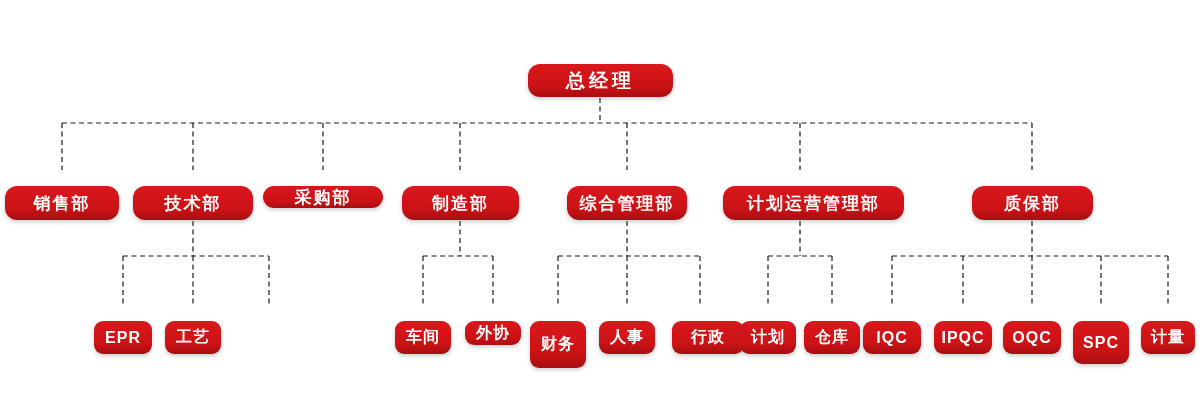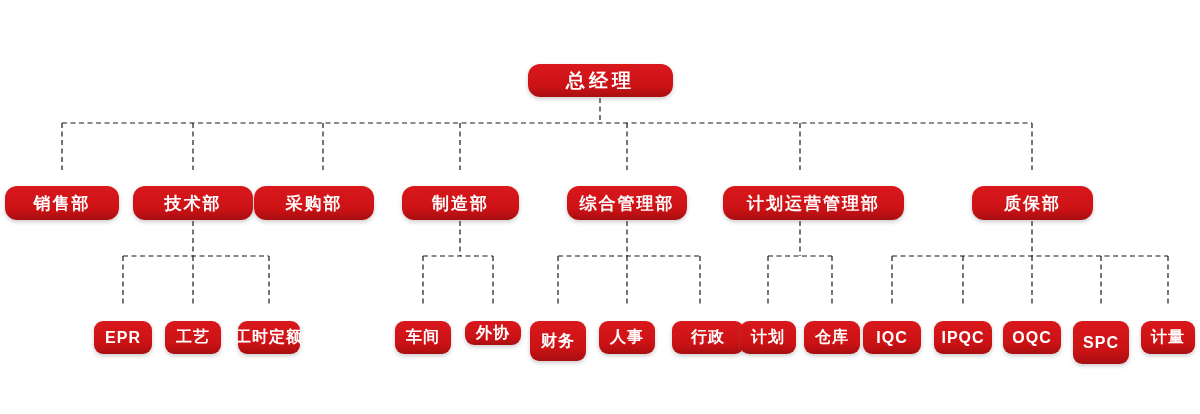--- a/index.html
+++ b/index.html
@@ -51,34 +51,33 @@
     <path d="M460 204 V256 M423 256 H493 M423 256 V305 M493 256 V305"></path>
     <path d="M627 204 V256 M558 256 H700 M558 256 V305 M627 256 V305 M700 256 V305"></path>
     <path d="M800 204 V256 M768 256 H832 M768 256 V305 M832 256 V305"></path>
     <path d="M1032 204 V256 M892 256 H1168 M892 256 V305 M963 256 V305 M1032 256 V305 M1101 256 V305 M1168 256 V305"></path>
   </svg>
 
   <div class="node lv1" style="left:528px;top:48px;width:145px;height:33px">总经理</div>
 
   <div class="node lv2" style="left:5px;top:170px;width:114px;height:34px">销售部</div>
   <div class="node lv2" style="left:133px;top:170px;width:120px;height:34px">技术部</div>
-  <div class="node lv2" style="left:254px;top:170px;width:120px;height:34px">采购部</div>
+  <div class="node lv2" style="left:263px;top:170px;width:120px;height:22px">采购部</div>
   <div class="node lv2" style="left:402px;top:170px;width:117px;height:34px">制造部</div>
   <div class="node lv2" style="left:567px;top:170px;width:120px;height:34px">综合管理部</div>
   <div class="node lv2" style="left:723px;top:170px;width:181px;height:34px">计划运营管理部</div>
   <div class="node lv2" style="left:972px;top:170px;width:121px;height:34px">质保部</div>
 
   <div class="node lv3" style="left:94px;top:305px;width:58px;height:33px">EPR</div>
   <div class="node lv3" style="left:165px;top:305px;width:56px;height:33px">工艺</div>
-  <div class="node lv3" style="left:238px;top:305px;width:62px;height:33px">工时定额</div>
 
   <div class="node lv3" style="left:395px;top:305px;width:56px;height:33px">车间</div>
   <div class="node lv3" style="left:465px;top:305px;width:56px;height:24px">外协</div>
 
-  <div class="node lv3" style="left:530px;top:305px;width:56px;height:40px">财务</div>
+  <div class="node lv3" style="left:530px;top:305px;width:56px;height:47px">财务</div>
   <div class="node lv3" style="left:599px;top:305px;width:56px;height:33px">人事</div>
   <div class="node lv3" style="left:672px;top:305px;width:72px;height:33px">行政</div>
 
   <div class="node lv3" style="left:740px;top:305px;width:56px;height:33px">计划</div>
   <div class="node lv3" style="left:804px;top:305px;width:56px;height:33px">仓库</div>
 
   <div class="node lv3" style="left:863px;top:305px;width:58px;height:33px">IQC</div>
   <div class="node lv3" style="left:934px;top:305px;width:58px;height:33px">IPQC</div>
   <div class="node lv3" style="left:1003px;top:305px;width:58px;height:33px">OQC</div>
   <div class="node lv3" style="left:1073px;top:305px;width:56px;height:43px">SPC</div>

